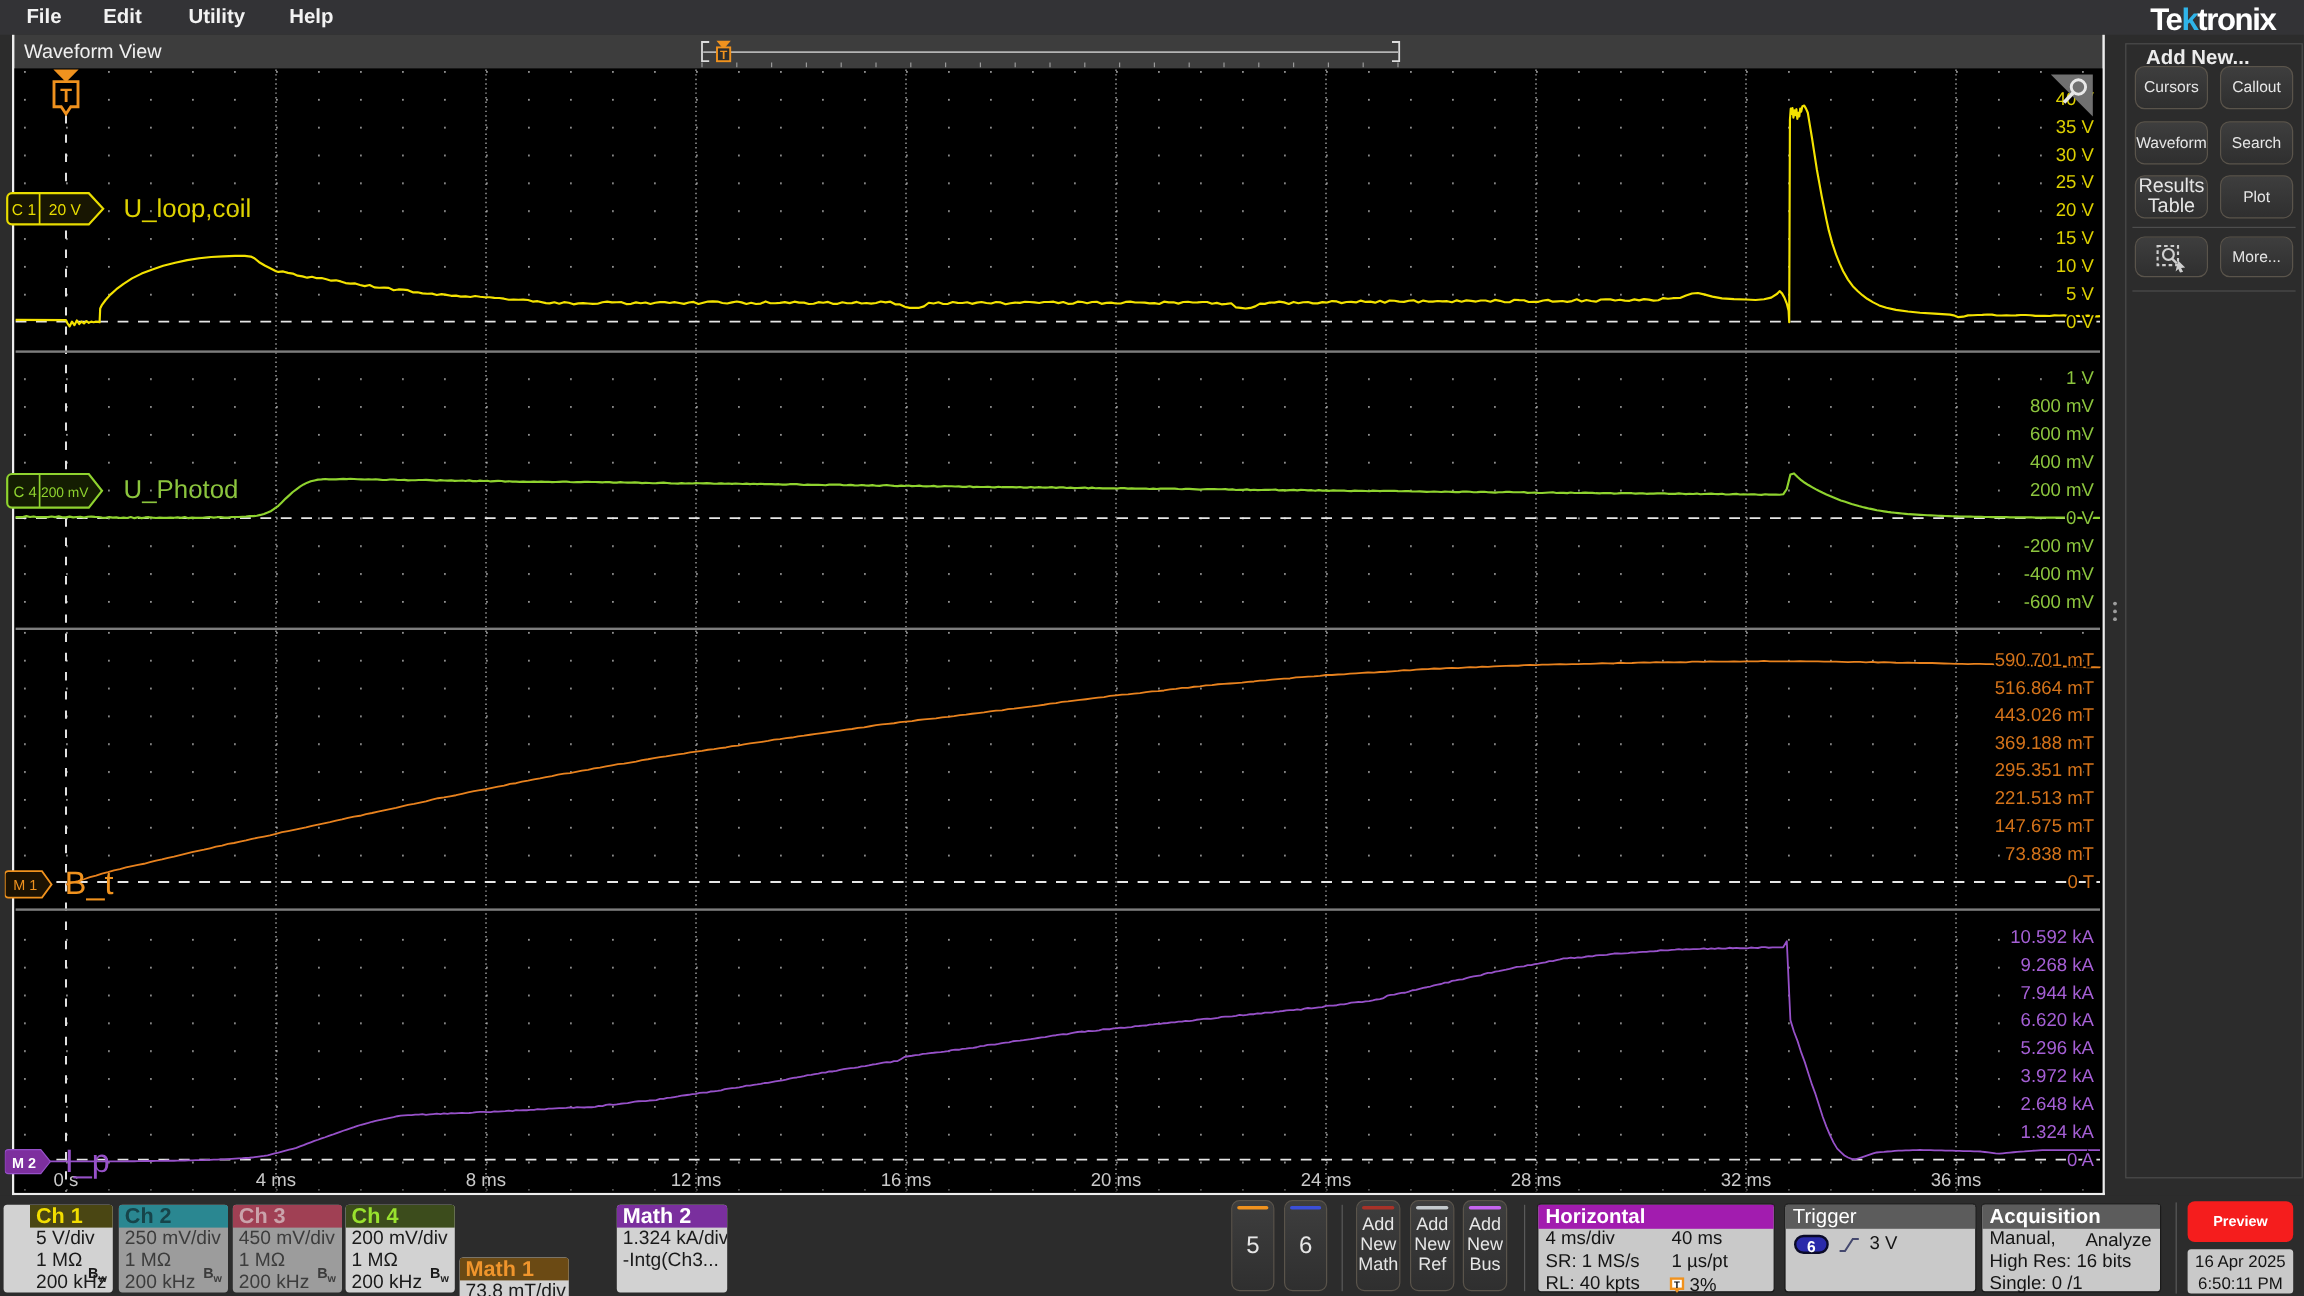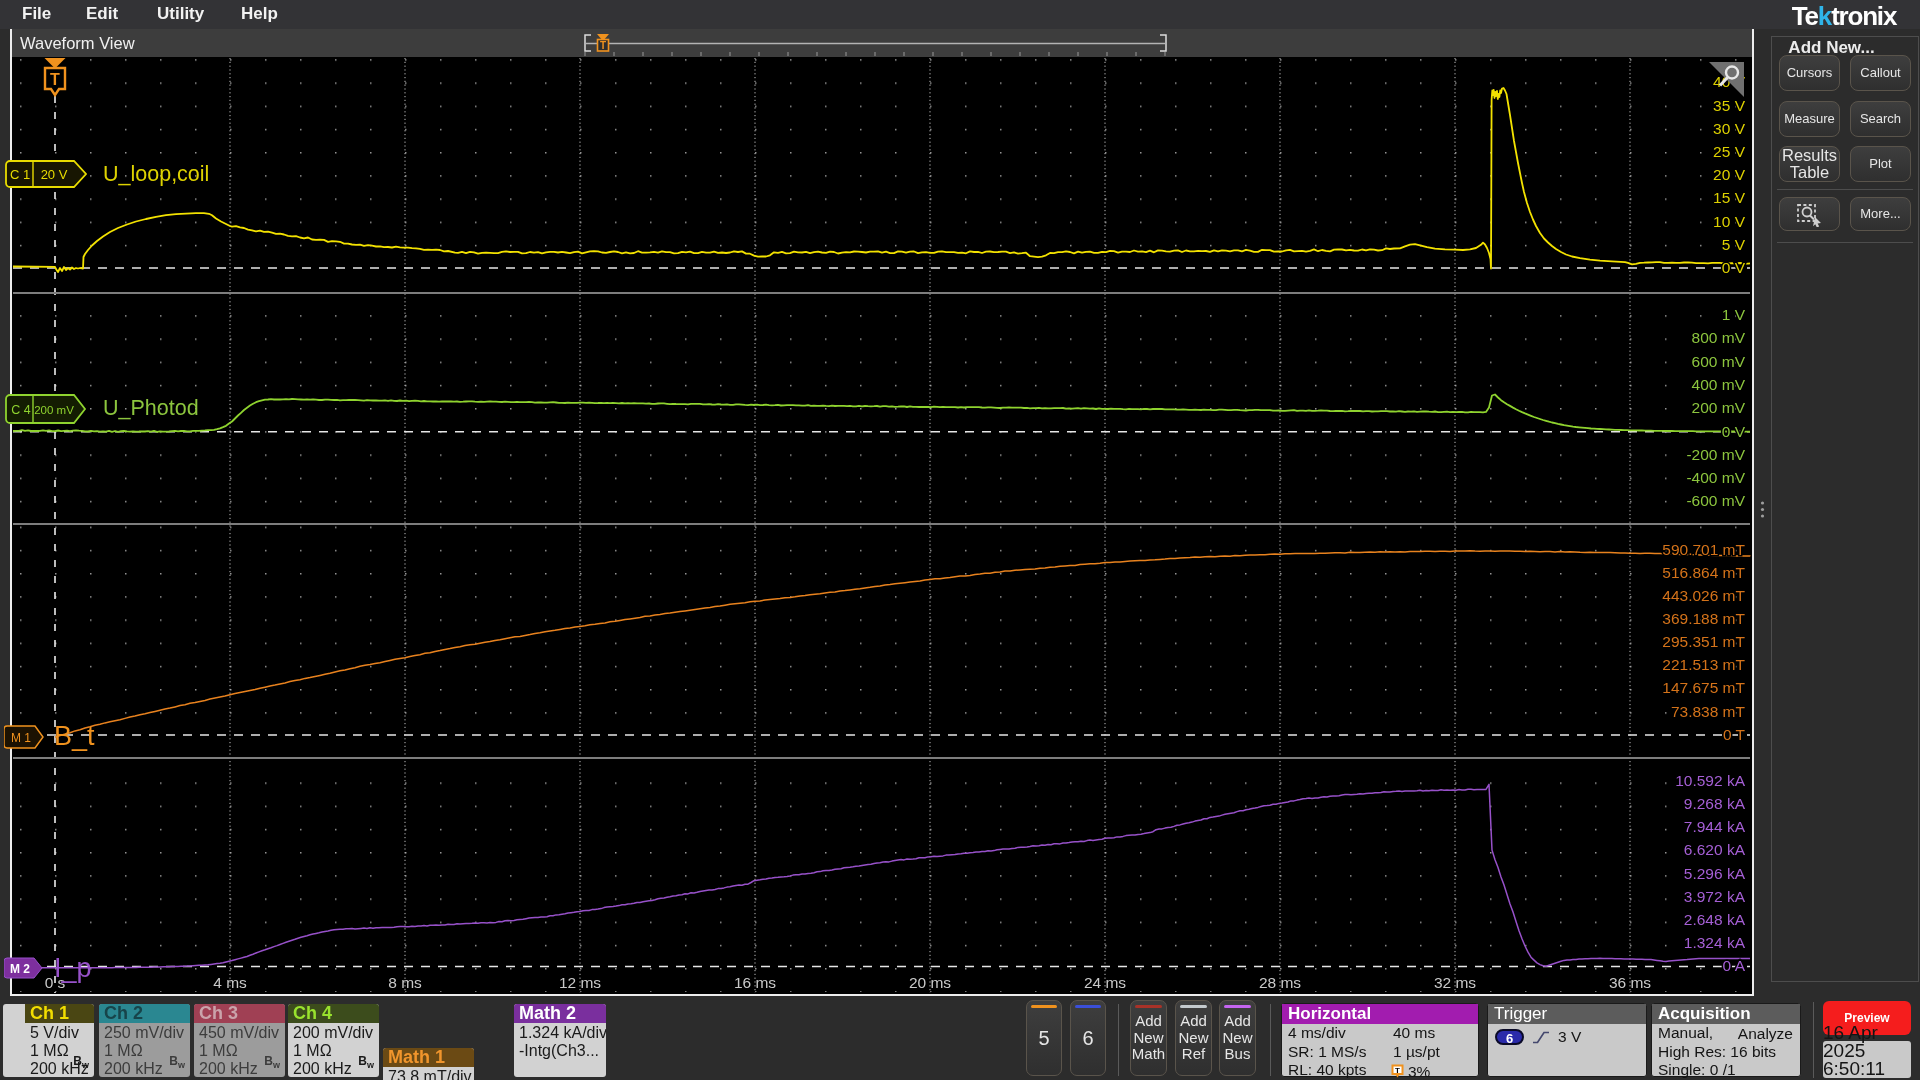--- a/index.html
+++ b/index.html
@@ -174,21 +174,21 @@
 <svg class="abs" style="left:1758px;top:500px;" width="10" height="22">
     <circle cx="4.5" cy="3" r="1.6" fill="#9d9d9d"></circle>
     <circle cx="4.5" cy="9.5" r="1.6" fill="#9d9d9d"></circle>
     <circle cx="4.5" cy="16" r="1.6" fill="#9d9d9d"></circle>
   </svg>
 
 <div class="abs" style="left:1771px;top:36px;width:148px;height:946px;border:1px solid #4d4d4d;"></div>
 <div class="abs" style="left:1771px;top:38px;width:121px;text-align:center;color:#ececec;font-size:17px;font-weight:bold;">Add New...</div>
 <div class="btn" style="left:1779px;top:55px;width:61px;height:36px;">Cursors</div>
 <div class="btn" style="left:1850px;top:55px;width:61px;height:36px;">Callout</div>
-<div class="btn" style="left:1779px;top:101px;width:61px;height:36px;">Measure</div>
+<div class="btn" style="left:1779px;top:101px;width:61px;height:36px;">Waveform</div>
 <div class="btn" style="left:1850px;top:101px;width:61px;height:36px;">Search</div>
 <div class="btn" style="left:1779px;top:146px;width:61px;height:36px;font-size:16.5px;">Results<br>Table</div>
 <div class="btn" style="left:1850px;top:146px;width:61px;height:36px;">Plot</div>
 <div class="abs" style="left:1777px;top:189px;width:136px;height:1px;background:#4d4d4d;"></div>
 <div class="abs" style="left:1777px;top:242px;width:136px;height:1px;background:#4d4d4d;"></div>
 <div class="btn" style="left:1779px;top:197px;width:61px;height:34px;">
 <svg width="30" height="26" viewBox="0 0 30 26">
       <rect x="3" y="4" width="17" height="16" fill="none" stroke="#cfcfcf" stroke-width="1.8" stroke-dasharray="3 2.4"></rect>
       <circle cx="12" cy="11" r="4.5" fill="none" stroke="#cfcfcf" stroke-width="1.8"></circle>
       <line x1="15" y1="14.5" x2="19" y2="18.5" stroke="#cfcfcf" stroke-width="2"></line>
@@ -267,16 +267,16 @@
 
 <div class="abs" style="left:1651px;top:1003px;width:150px;height:74px;background:#c9c9c9;border-radius:3px;border:1px solid #1a1a1a;">
   <div style="background:#5c5c5c;color:#fff;font-size:17px;font-weight:bold;padding-left:6px;height:20px;line-height:20px;">Acquisition</div>
   <div style="position:absolute;left:6px;top:20px;font-size:15.5px;color:#141414;line-height:18.5px;">Manual,<br>High Res: 16 bits<br>Single: 0 /1</div>
   <div style="position:absolute;right:7px;top:21px;font-size:15.5px;color:#141414;">Analyze</div>
 </div>
 
 <div class="sep" style="left:1813px;top:1002px;height:76px;"></div>
 
 <div class="abs" style="left:1823px;top:1001px;width:88px;height:34px;background:#f51d1d;border-radius:6px;color:#fff;font-size:12px;font-weight:bold;display:flex;align-items:center;justify-content:center;">Preview</div>
-<div class="abs" style="left:1823px;top:1041px;width:88px;height:37px;background:#c9c9c9;border-radius:3px;color:#141414;font-size:19px;display:flex;flex-direction:column;align-items:flex-start;justify-content:center;line-height:18px;">
+<div class="abs" style="left:1823px;top:1041px;width:88px;height:37px;background:#c9c9c9;border-radius:3px;color:#141414;font-size:14px;display:flex;flex-direction:column;align-items:center;justify-content:center;line-height:18px;">
     <span>16 Apr 2025</span>
     <span>6:50:11 PM</span>
   </div>
 
 </body></html>

